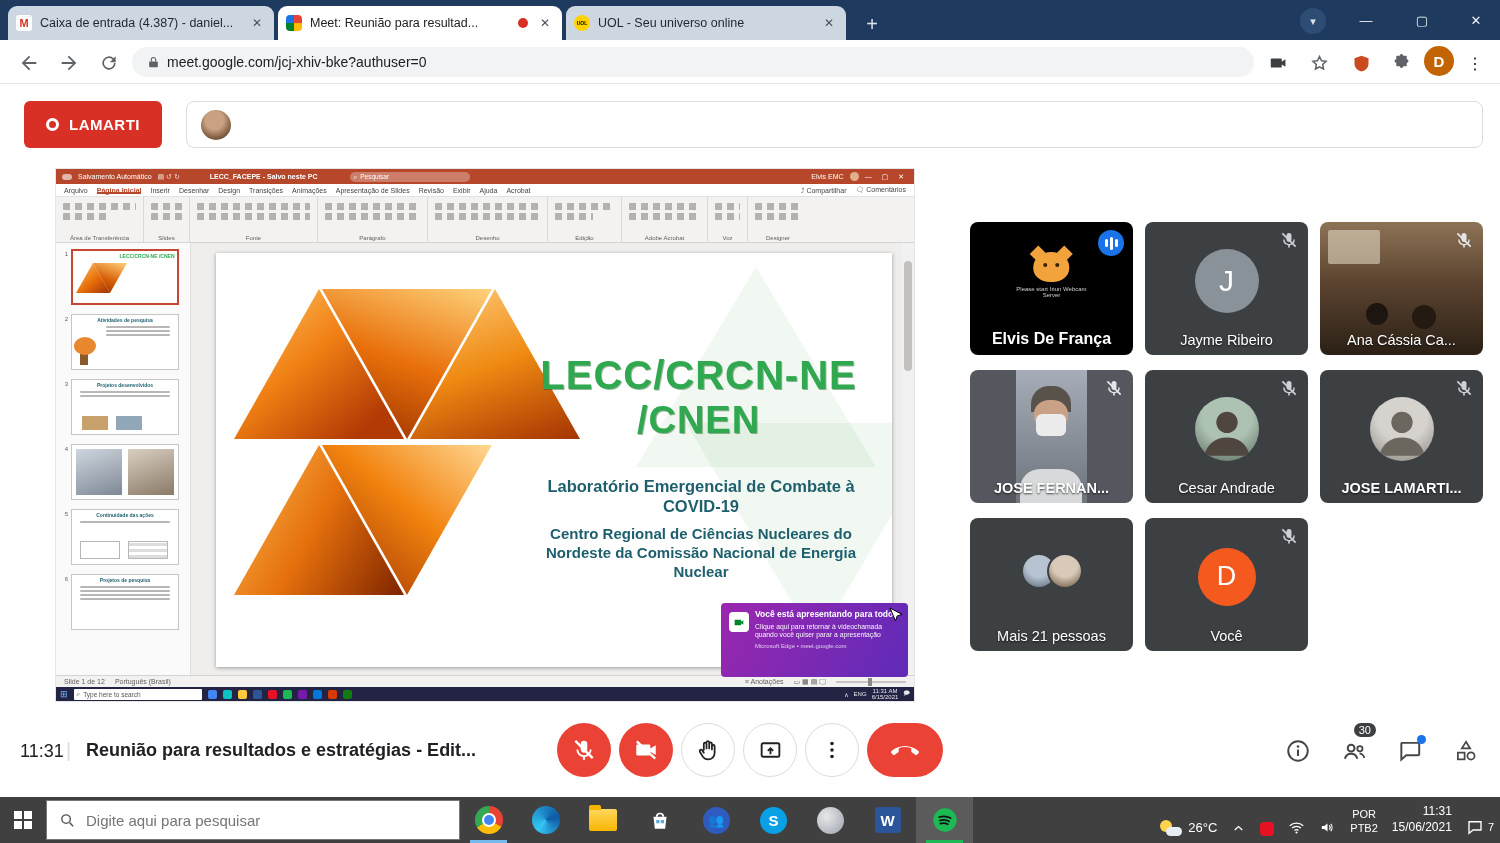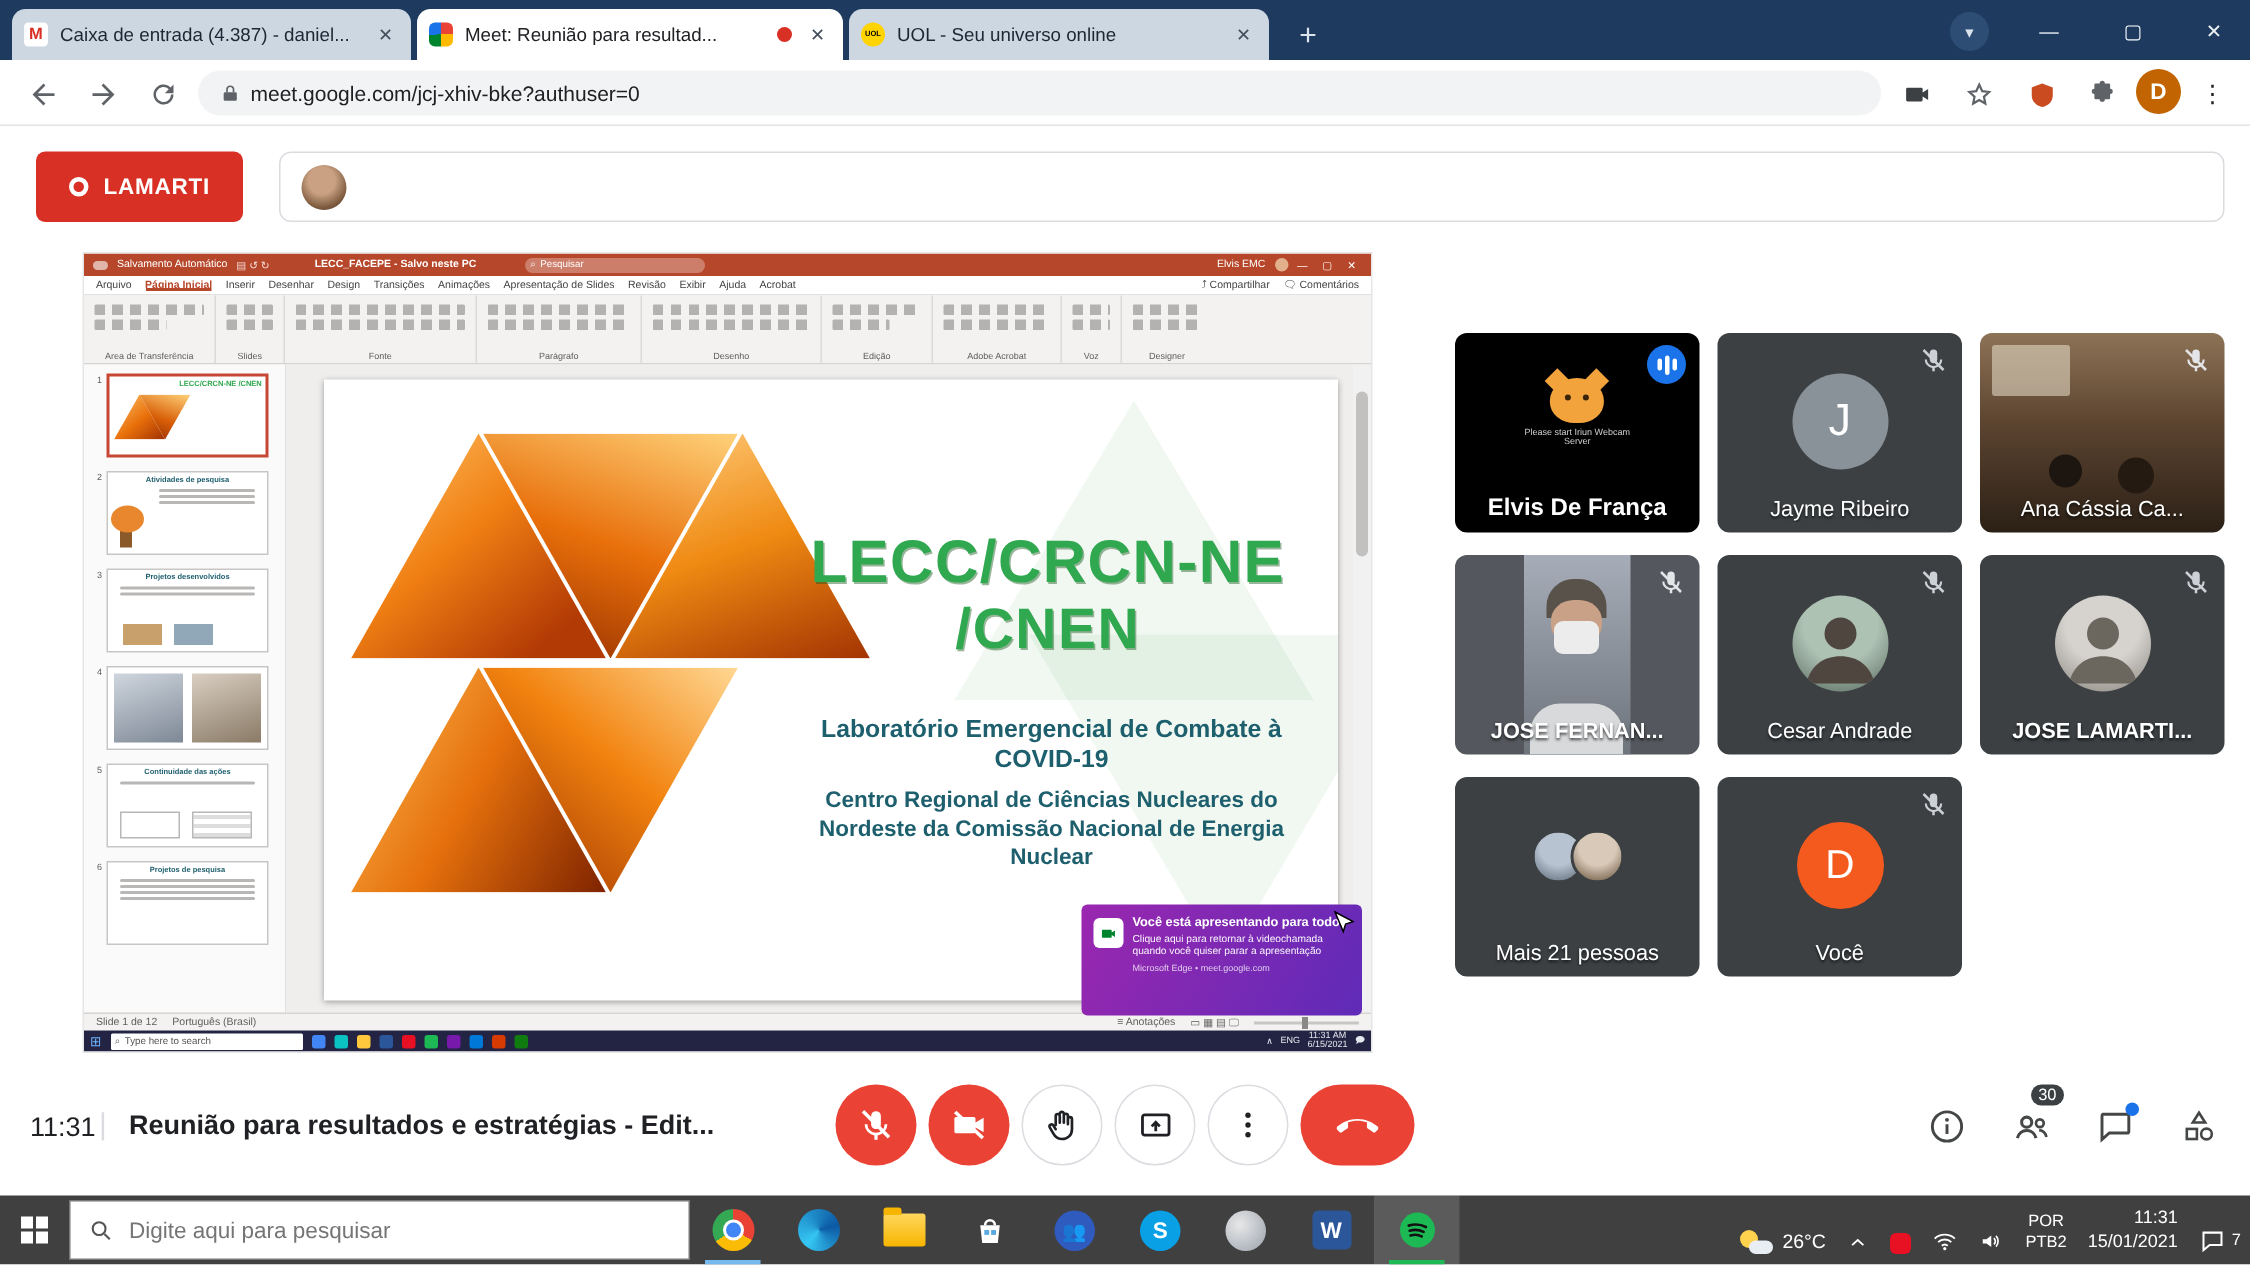--- a/index.html
+++ b/index.html
@@ -651,21 +651,21 @@
     <span style="width:14px;height:14px;border-radius:4px;background:#e81123;display:block"></span>
     <svg viewBox="0 0 24 24" width="17" height="17">
         <path d="M2.5 9.5a14 14 0 0 1 19 0M5.8 12.8a9 9 0 0 1 12.4 0M9.2 16.2a4.3 4.3 0 0 1 5.6 0" fill="none" stroke="#fff" stroke-width="1.8"></path>
         <circle cx="12" cy="19" r="1.5" fill="#fff"></circle>
       </svg>
     <svg viewBox="0 0 24 24" width="17" height="17">
         <path d="M4 10v4h3.5l4.5 3.5v-11L7.5 10H4z" fill="#fff"></path>
         <path d="M14.5 9a4.5 4.5 0 0 1 0 6M16.5 7a7.5 7.5 0 0 1 0 10" fill="none" stroke="#fff" stroke-width="1.6"></path>
       </svg>
     <span class="trayblock"><span>POR</span><br><span>PTB2</span></span>
-    <span class="trayclock"><span>11:31</span><br><span>15/01/2021</span></span>
+    <span class="trayclock"><span>11:31</span><br><span>15/06/2021</span></span>
     <span style="display:flex;align-items:center;gap:4px">
       <svg viewBox="0 0 24 24" width="18" height="18">
           <path d="M4 5h16v11H9.5L4 20.5V5z" fill="none" stroke="#fff" stroke-width="1.8"></path>
         </svg>
       <span style="font-size:11px">7</span>
     </span>
   </div>
 </div>
 
 </body></html>

